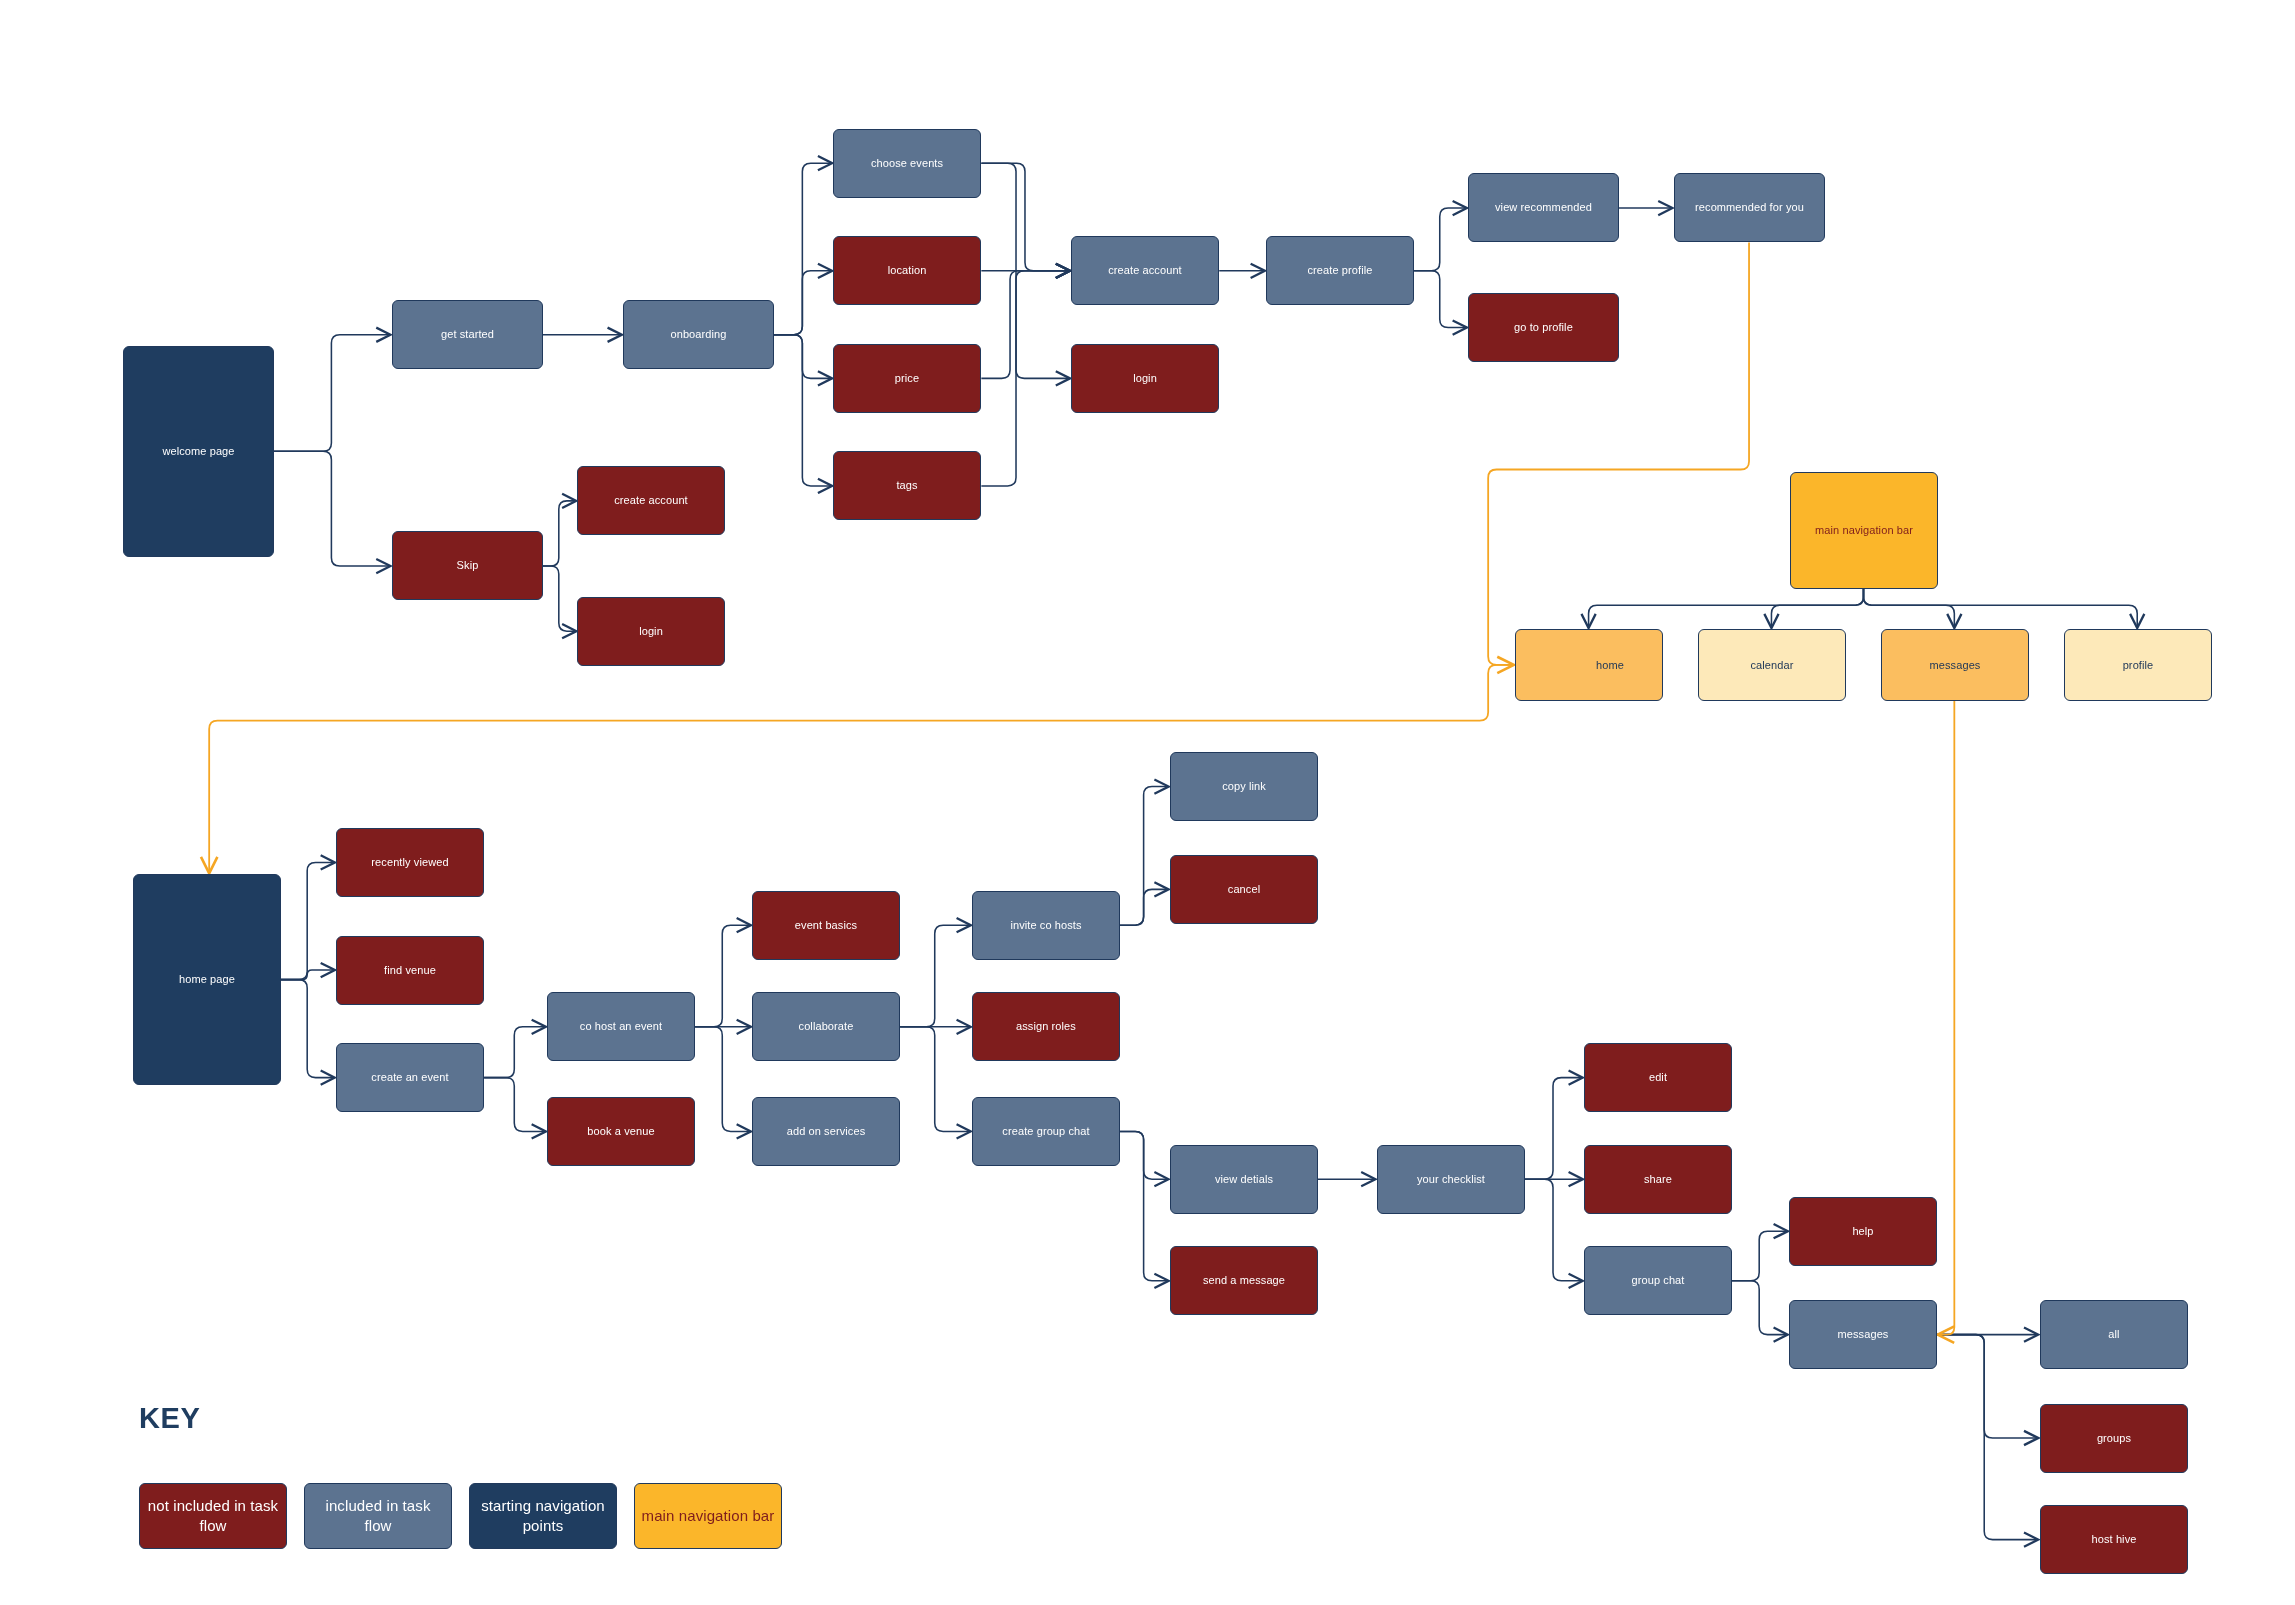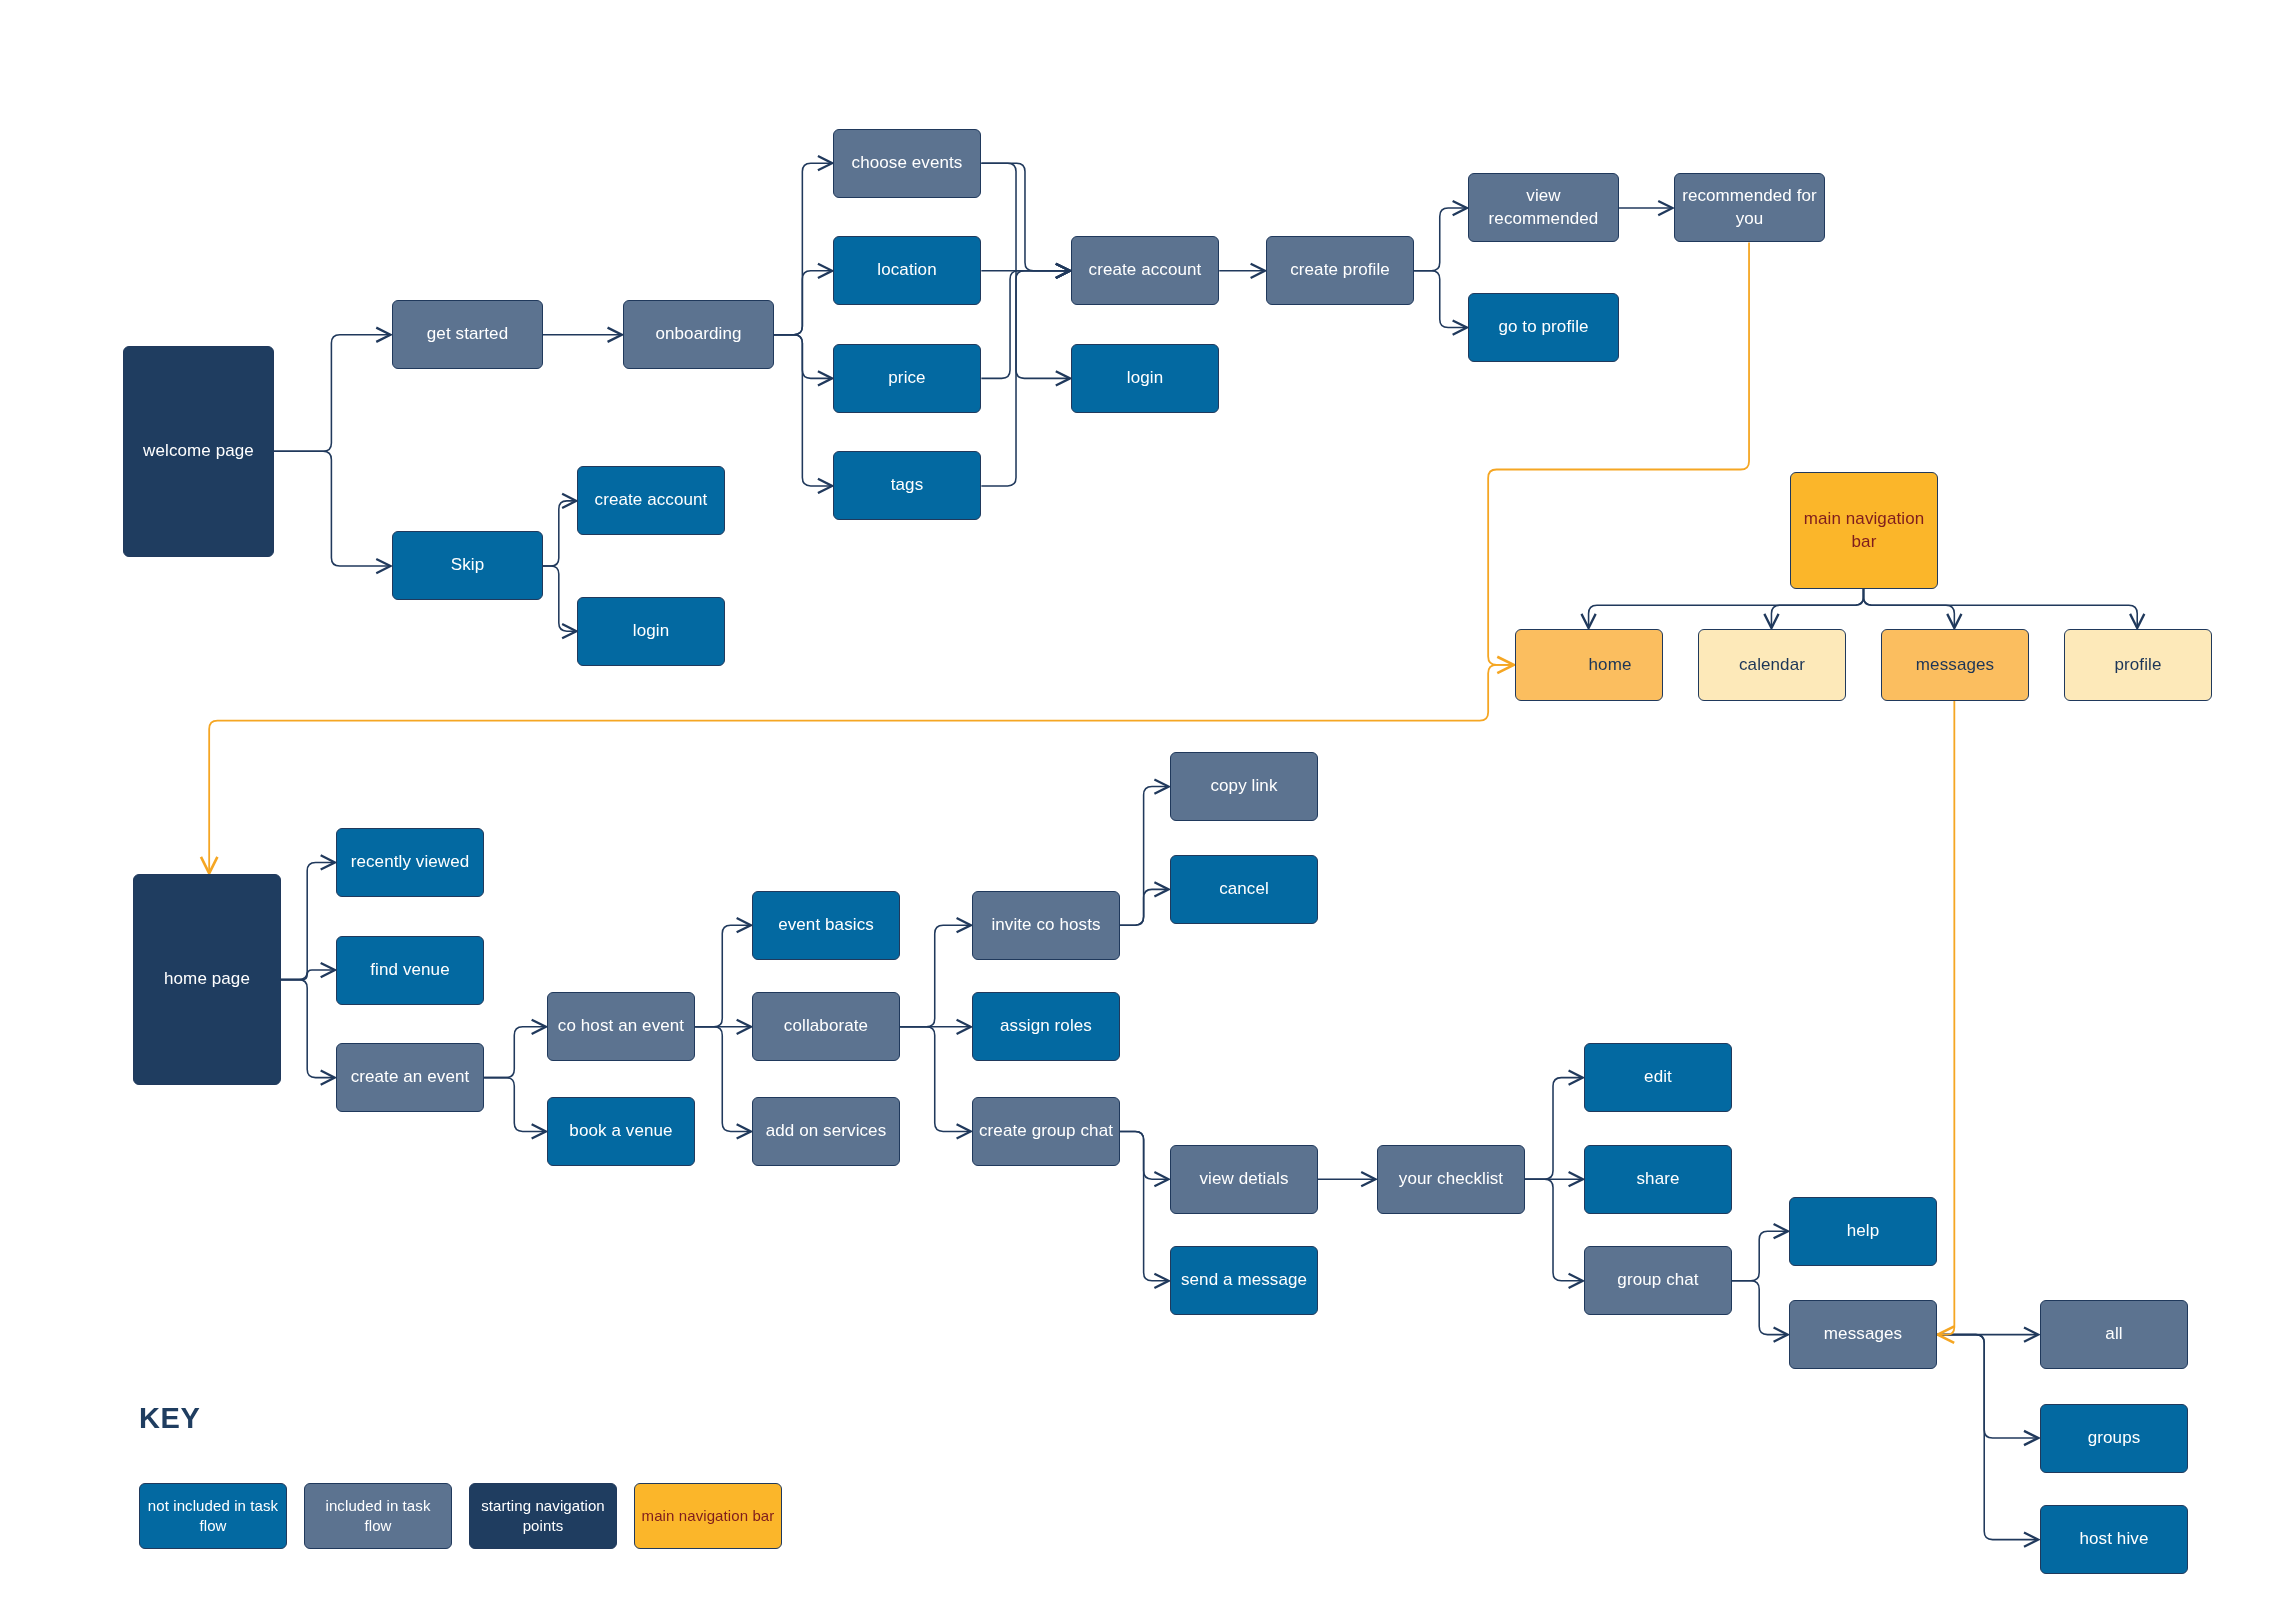--- a/index.html
+++ b/index.html
@@ -13,26 +13,26 @@
   #wires{position:absolute;left:0;top:0;width:2295px;height:1606px;pointer-events:none;}
   .node{
     position:absolute;
     box-sizing:border-box;
     border:1.2px solid #20395c;
     border-radius:6px;
     display:flex;align-items:center;justify-content:center;
     text-align:center;
     line-height:1.35;
     padding:3.6px 6px;
-    font-size:17px;
+    font-size:11px;
     letter-spacing:0.1px;
   }
   .t-start{background:#1f3d60;color:#ffffff;}
   .t-in{background:#5c7390;color:#ffffff;}
-  .t-out{background:#0369a1;color:#ffffff;border-radius:6px;}
+  .t-out{background:#7f1d1d;color:#ffffff;border-radius:6px;}
   .t-nav{background:#fbb62a;color:#7f1d1d;}
   .t-navon{background:#fbbe5f;color:#1c3557;}
   .t-navoff{background:#fde9b9;color:#1c3557;}
   #key-title{
     position:absolute;left:139px;top:1402px;
     font-size:29px;font-weight:700;color:#1f3d60;letter-spacing:0.6px;
   }
   .key-node{font-size:15px;}
 </style>
 </head>

